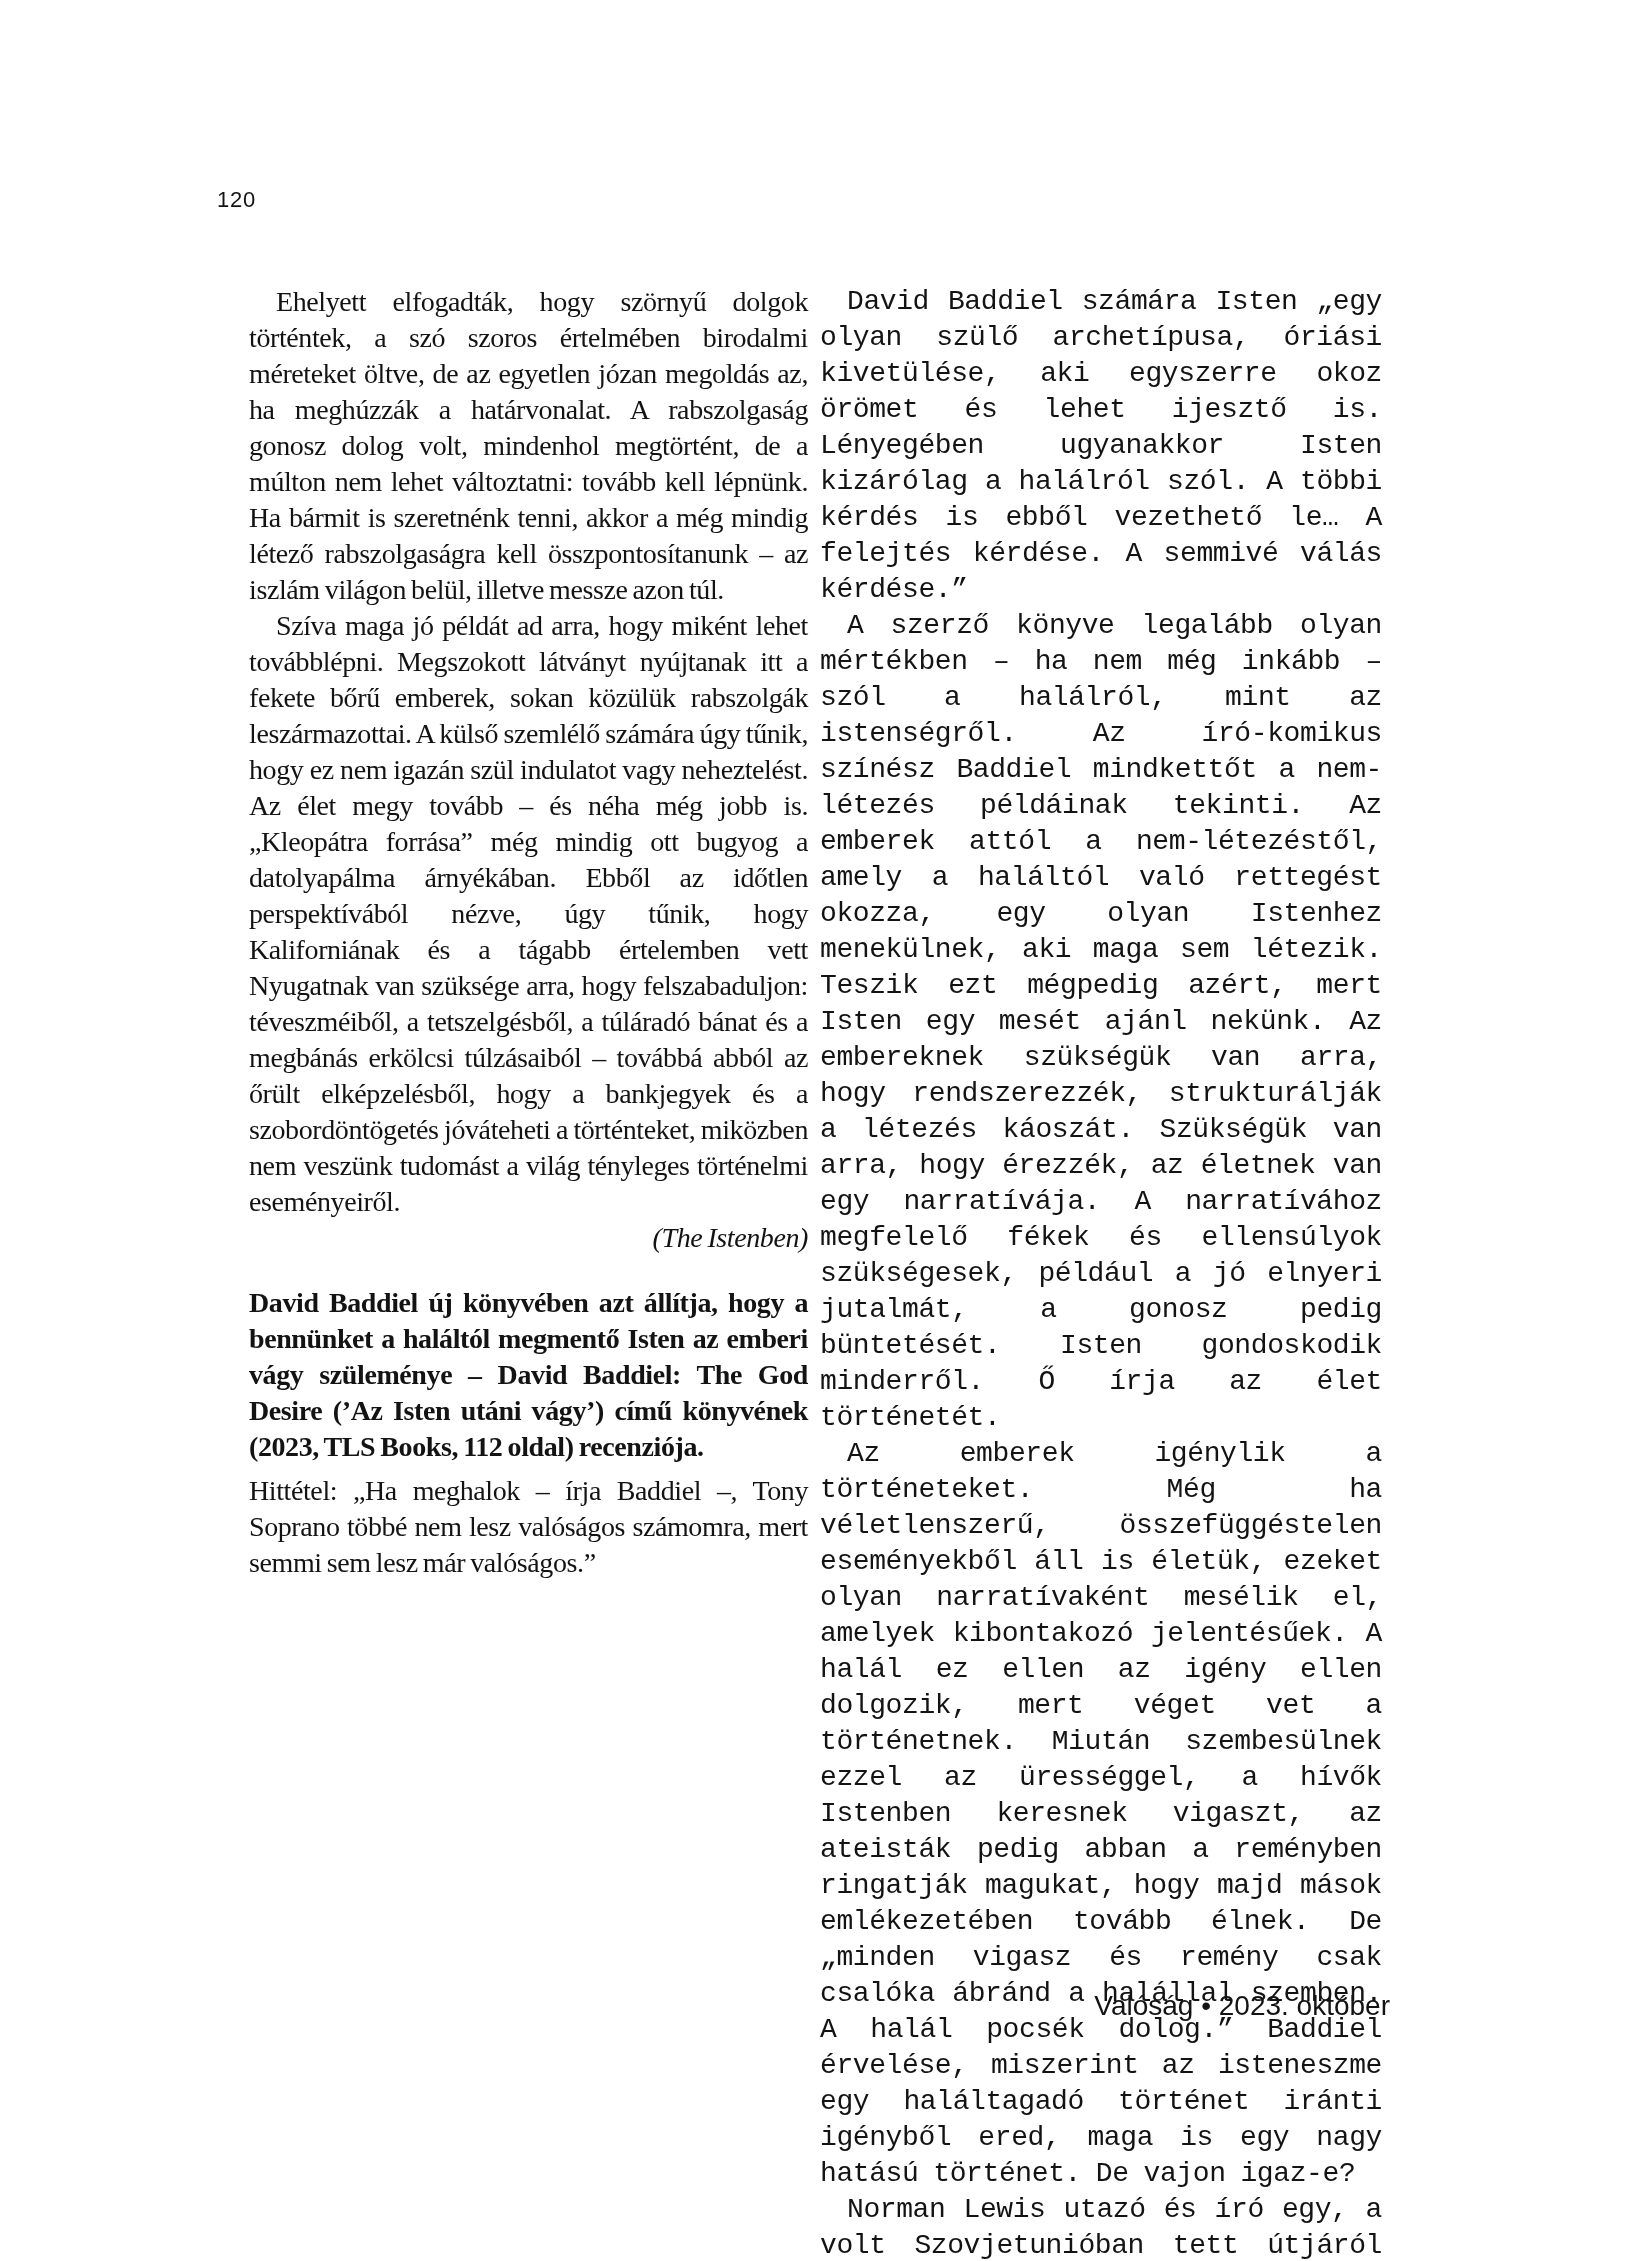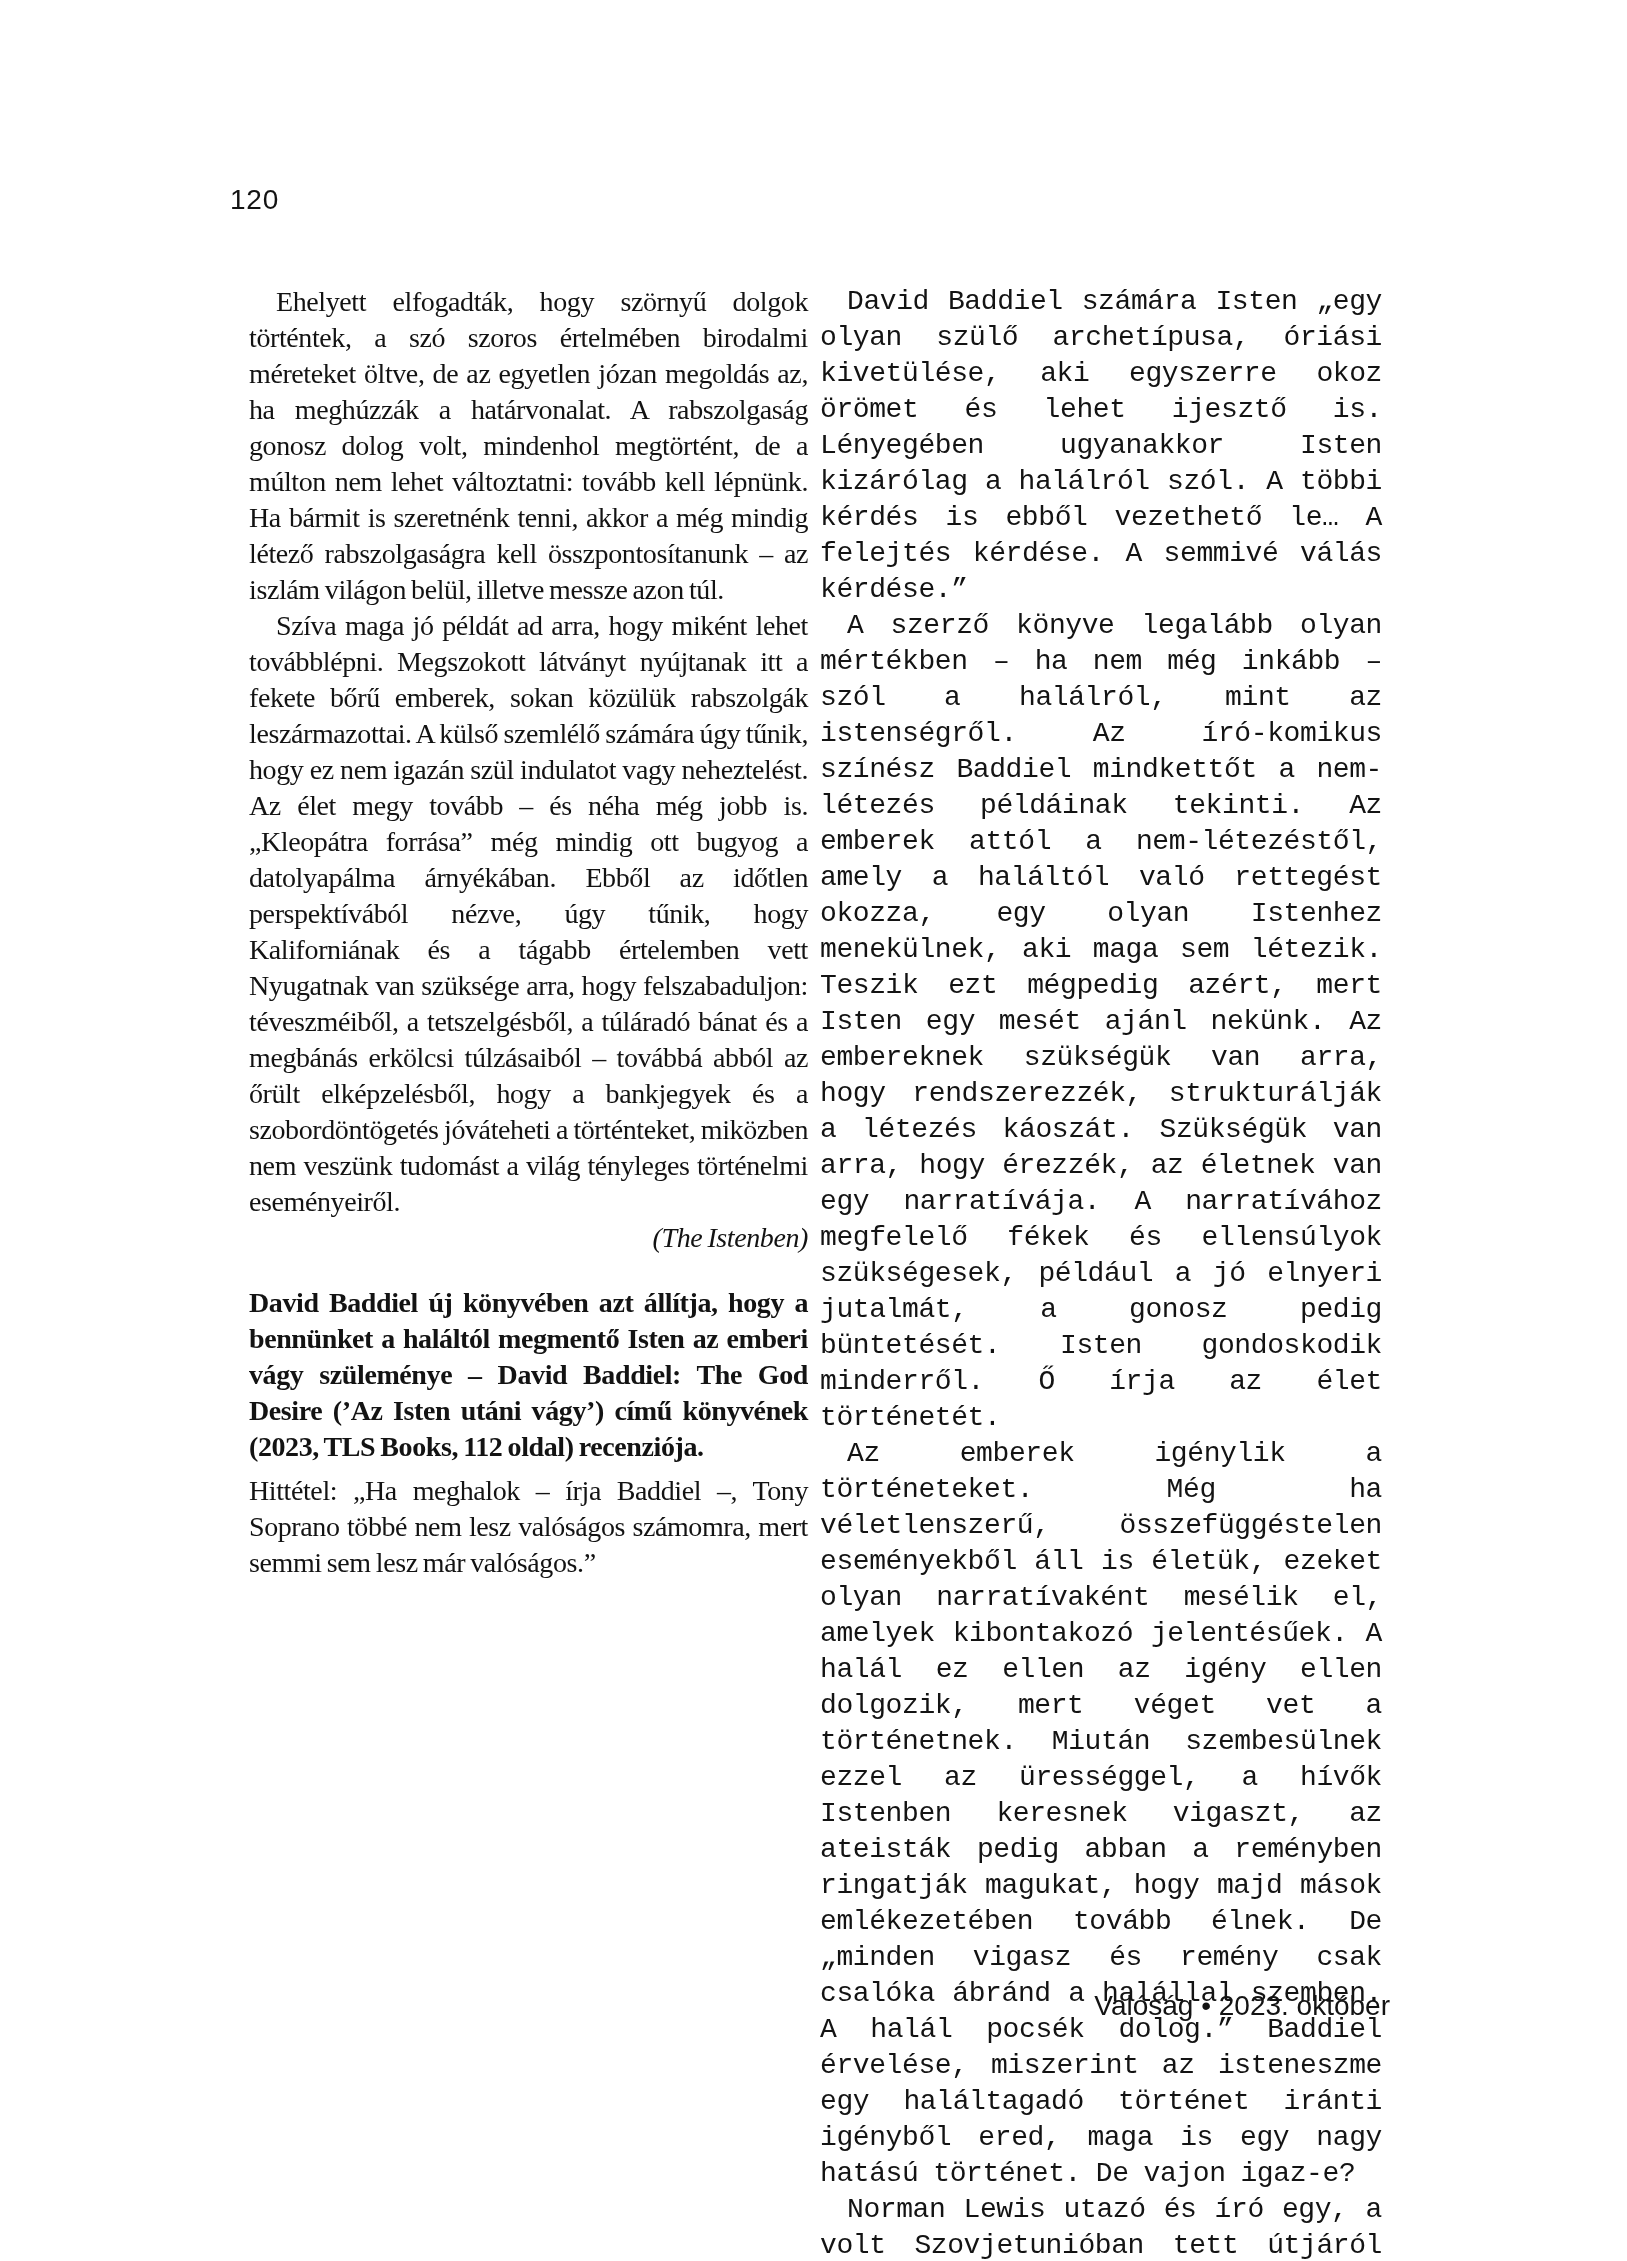--- a/index.html
+++ b/index.html
@@ -8,24 +8,24 @@
     height: 2261px;
     background: #ffffff;
     color: #131313;
     position: relative;
     overflow: hidden;
     font-family: "Liberation Serif", serif;
   }
 
   .page-number {
     position: absolute;
-    left: 230px;
+    left: 217px;
     top: 186px;
     font-family: "Liberation Sans", sans-serif;
-    font-size: 28px;
+    font-size: 22px;
     line-height: 27.6px;
     letter-spacing: 0.8px;
   }
 
   .content {
     position: absolute;
     left: 249px;
     top: 284px;
     width: 1148px;
     display: flex;

